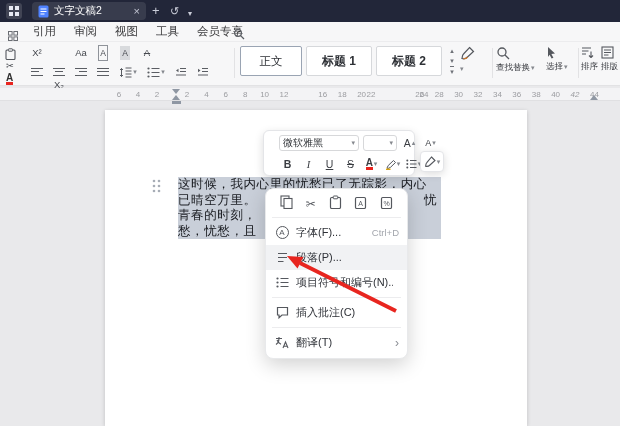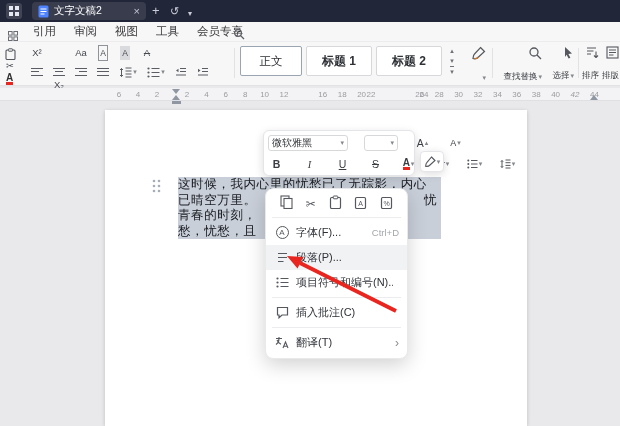--- a/index.html
+++ b/index.html
@@ -42,21 +42,21 @@
   .ln.r { background-position:0 0,4px 3.8px,0 7.6px; }
   .ln.j { background-size:12px 1.4px,12px 1.4px,12px 1.4px; }
   .mini-caret { font-size:7px; color:#85888e; }
   .style-box { position:absolute; top:4px; height:30px; background:#fff; border:1px solid #d6d8db;
                border-radius:2px; display:flex; align-items:center; justify-content:center;
                font-size:11.5px; color:#2e3136; }
   .style-box.sel { border-color:#9aa4b3; }
   .style-box.hd { font-weight:700; font-size:12px; }
   .gal-arrows { position:absolute; left:446px; top:4px; width:12px; display:flex; flex-direction:column;
                 align-items:center; font-size:7px; color:#6f7278; line-height:10px; }
-  .rb-group { position:absolute; top:4px; display:flex; flex-direction:column; align-items:flex-end; gap:12px; }
+  .rb-group { position:absolute; top:4px; display:flex; flex-direction:column; align-items:flex-start; gap:3px; }
   .rb-label { font-size:8.5px; color:#3c3e43; white-space:nowrap; line-height:9px; display:flex; align-items:center; gap:1px; }
 
   
   .ruler { position:absolute; left:0; top:88px; width:620px; height:13px; background:#f3f3f5;
            border-bottom:1px solid #e0e0e2; }
   .ruler-num { position:absolute; top:0; font-size:8px; line-height:13px; color:#9b9ca0; transform:translateX(-50%); }
   .tri-d { position:absolute; width:0; height:0; border-left:4.5px solid transparent;
            border-right:4.5px solid transparent; border-top:5.5px solid #8f97a3; }
   .tri-u { position:absolute; width:0; height:0; border-left:4.5px solid transparent;
            border-right:4.5px solid transparent; border-bottom:5.5px solid #8f97a3; }
@@ -66,21 +66,21 @@
   .page { position:absolute; left:105px; top:110px; width:422px; height:316px; background:#fff;
           box-shadow:0 1px 4px rgba(0,0,0,.18); }
   .sel-line { position:absolute; left:178px; width:263px; height:15.5px; background:#c9cfd9;
               font-size:12.5px; line-height:15.5px; letter-spacing:0.6px; color:#17191e; white-space:nowrap; }
   .sel-right { position:absolute; left:246px; top:0; }
   .drag-handle { position:absolute; left:152px; top:179px; }
 
   
   .mini-tb { position:absolute; left:263px; top:130px; width:152px; height:46px; background:#fff;
              border:1px solid #e4e5e8; border-radius:6px; box-shadow:0 3px 10px rgba(0,0,0,.14); z-index:30; }
-  .mt-row { position:absolute; left:4px; display:flex; align-items:center; gap:16px;justify-content:center; }
+  .mt-row { position:absolute; left:15px; display:flex; align-items:center; gap:4px;justify-content:center; }
   .mt-select { height:16px; border:1px solid #d7d8da; border-radius:3px; display:flex; align-items:center;
                font-size:10px; color:#2f3236; padding:0 3px; gap:2px; }
   .mt-btn { width:17px; height:16px; display:flex; align-items:center; justify-content:center;
             font-size:10.5px; color:#3a3d42; gap:1px; }
   .fc-a { font-size:10px; font-weight:700; border-bottom:3px solid #e8251f; line-height:9px; }
   .detached { position:absolute; left:420px; top:151px; width:24px; height:21px; background:#fff;
               border:1px solid #e4e5e8; border-radius:4px; box-shadow:0 2px 8px rgba(0,0,0,.14);
               display:flex; align-items:center; justify-content:center; gap:1px; z-index:30; }
 
   

